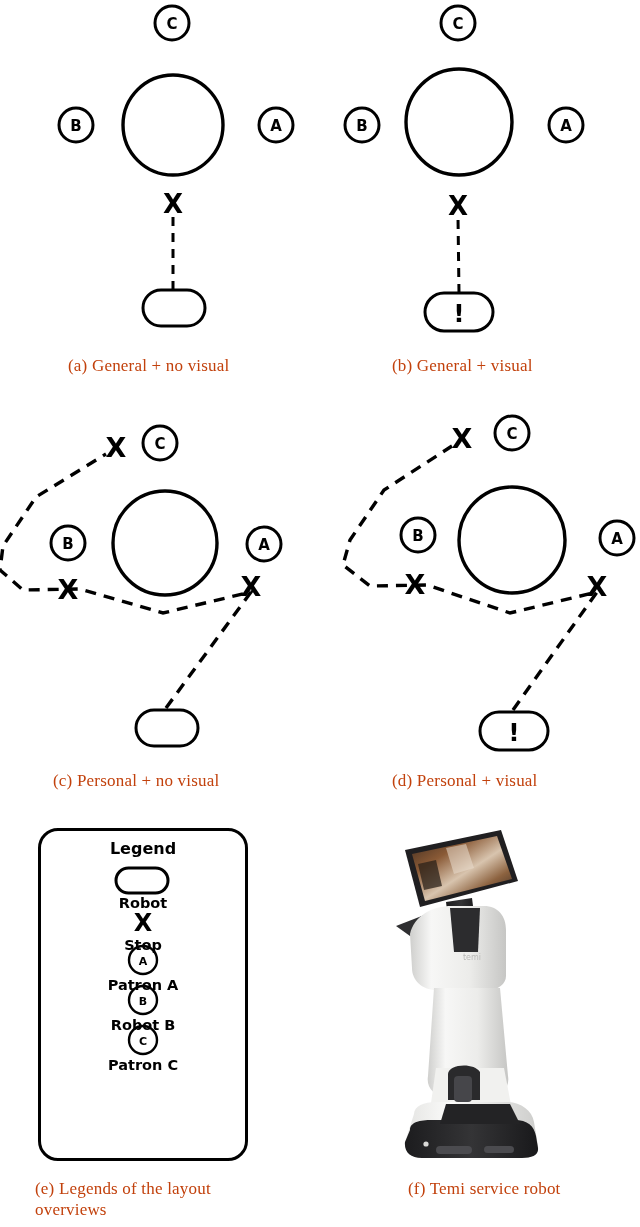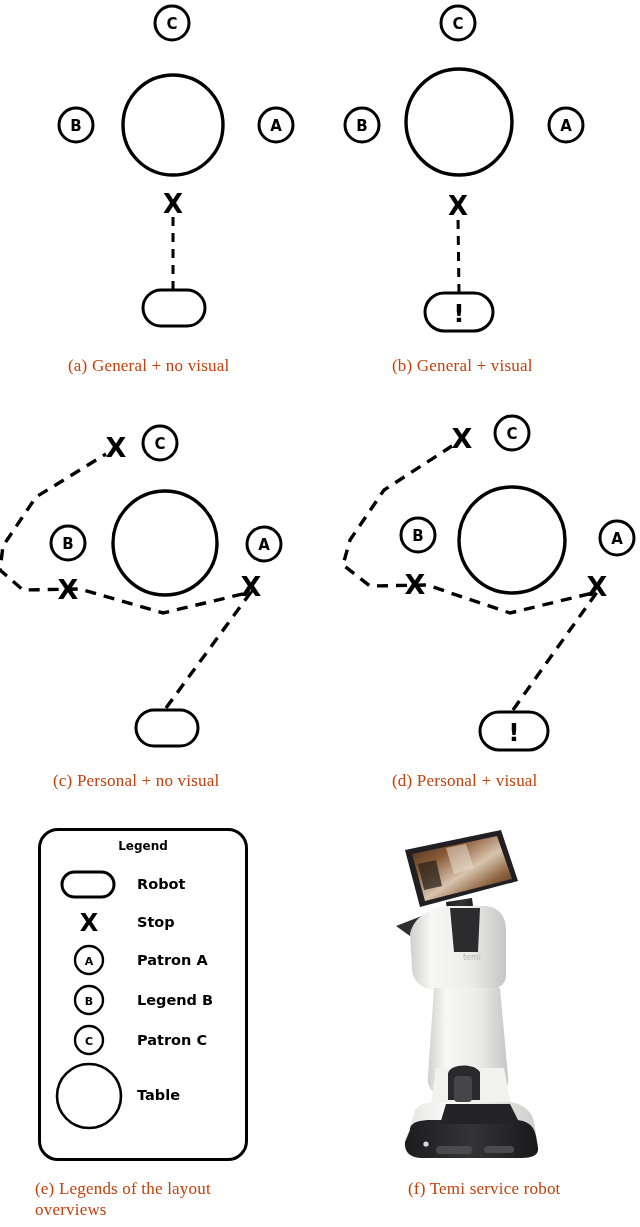--- a/index.html
+++ b/index.html
@@ -73,29 +73,30 @@
     background: #ffffff;
   }
   .legend-title {
     position: absolute;
     top: 8px;
     left: 0;
     width: 100%;
     text-align: center;
     font-family: "DejaVu Sans", sans-serif;
     font-weight: 700;
-    font-size: 12px;
+    font-size: 16px;
     color: #000000;
   }
   .legend-row {
     position: absolute;
     left: 0;
     width: 100%;
     display: flex;
     align-items: center;
+    flex-direction: column;
   }
   .legend-sym {
     width: 96px;
     display: flex;
     justify-content: center;
     align-items: center;
   }
   .legend-label {
     font-family: "DejaVu Sans", sans-serif;
     font-weight: 700;
@@ -216,41 +217,33 @@
       <div class="legend-label">Patron A</div>
     </div>
 
     <div class="legend-row" style="top:152px; height:34px;">
       <div class="legend-sym">
         <svg width="34" height="34">
           <circle class="stroke" cx="17" cy="17" r="14" stroke-width="2.4"></circle>
           <text class="patron-letter" x="17" y="18" font-size="11">B</text>
         </svg>
       </div>
-      <div class="legend-label">Legend B</div>
+      <div class="legend-label">Robot B</div>
     </div>
 
     <div class="legend-row" style="top:192px; height:34px;">
       <div class="legend-sym">
         <svg width="34" height="34">
           <circle class="stroke" cx="17" cy="17" r="14" stroke-width="2.4"></circle>
           <text class="patron-letter" x="17" y="18" font-size="11">C</text>
         </svg>
       </div>
       <div class="legend-label">Patron C</div>
     </div>
 
-    <div class="legend-row" style="top:228px; height:72px;">
-      <div class="legend-sym">
-        <svg width="70" height="70">
-          <circle class="stroke" cx="35" cy="36" r="32" stroke-width="2.6"></circle>
-        </svg>
-      </div>
-      <div class="legend-label">Table</div>
-    </div>
 
   </div>
 </div>
 <div class="caption" style="left:35px; top:1178px; width:260px;font-family:Liberation Serif, serif;">(e) Legends of the layout
 overviews</div>
 
 <div class="panel" id="robot-photo">
   <svg width="190" height="340" viewBox="0 0 190 340">
     <defs>
       <linearGradient id="bodyGrad" x1="0" y1="0" x2="1" y2="0">

